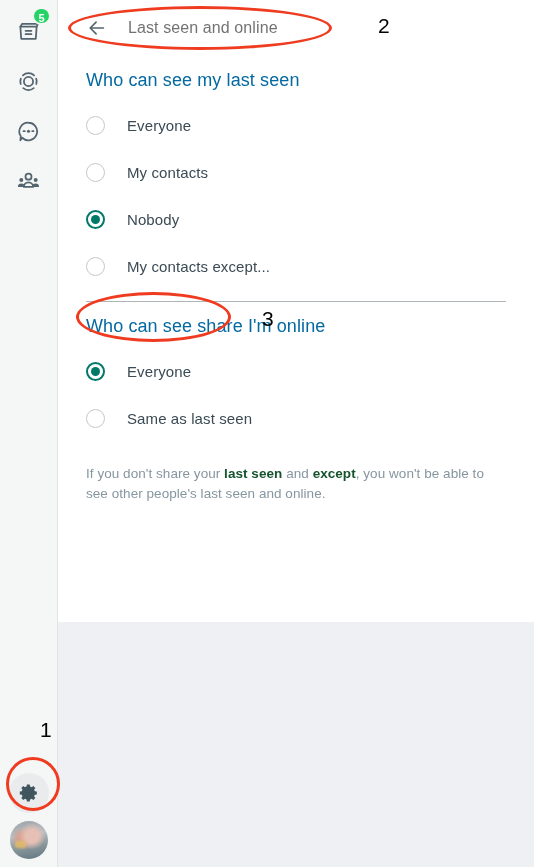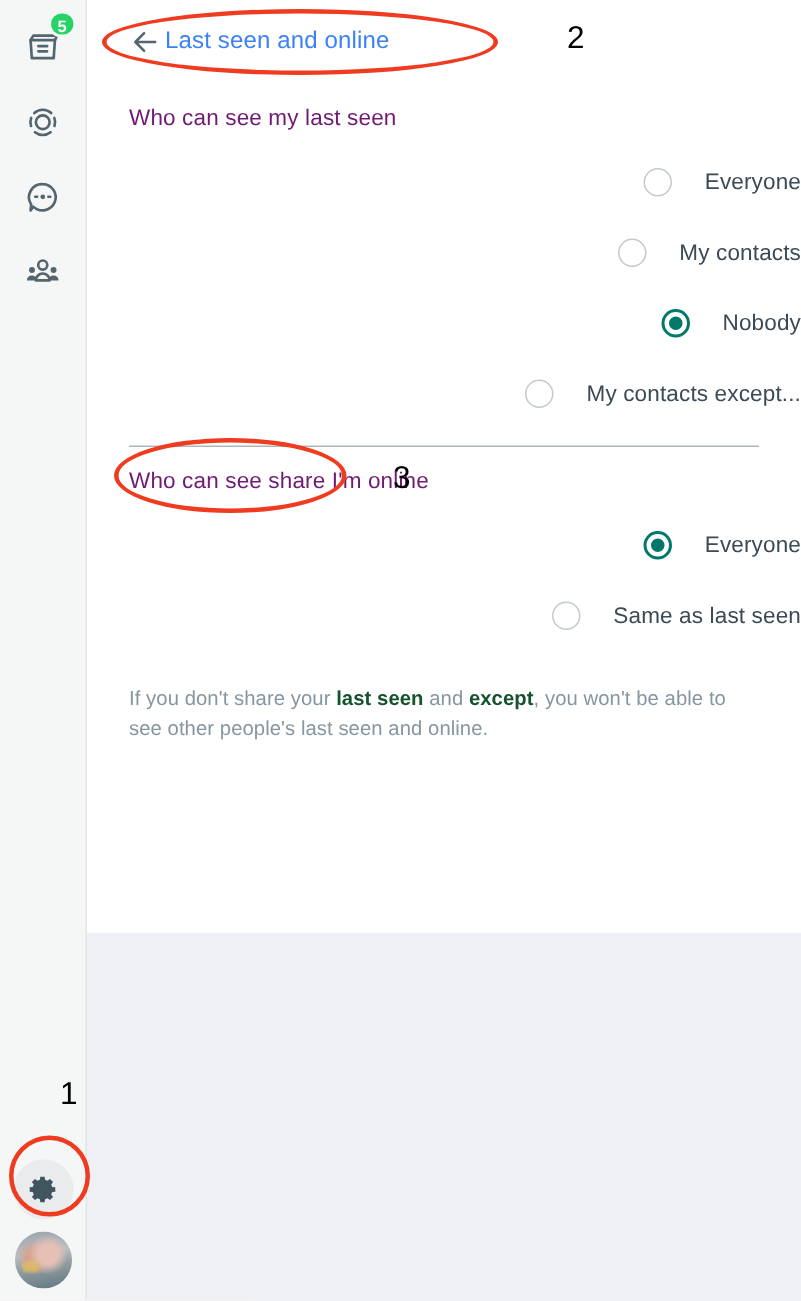--- a/index.html
+++ b/index.html
@@ -144,41 +144,41 @@
     width: 26px;
     height: 26px;
     display: flex;
     align-items: center;
     justify-content: center;
     cursor: pointer;
     flex: 0 0 auto;
   }
   .panel-title {
     font-size: 16px;
-    color: #3b82f6;
+    color: #737373;
+    margin-left: 18px;
     letter-spacing: .1px;
   }
 
   
   .section-title {
-    color: #701a75;
-    font-size: 15px;
+    color: #0369a1;
+    font-size: 18px;
     padding: 14px 0 0 28px;
     letter-spacing: .1px;
   }
 
   .option-list { padding: 6px 0 0 0; }
   .option {
     display: flex;
     align-items: center;
     height: 38px;
     padding: 0 0 0 28px;
     cursor: pointer;
     margin: 9px 0;
-    justify-content: flex-end;
   }
   .radio {
     width: 19px;
     height: 19px;
     border-radius: 50%;
     border: 1.6px solid #c3c9cc;
     box-sizing: border-box;
     flex: 0 0 auto;
     position: relative;
     background: #fff;

